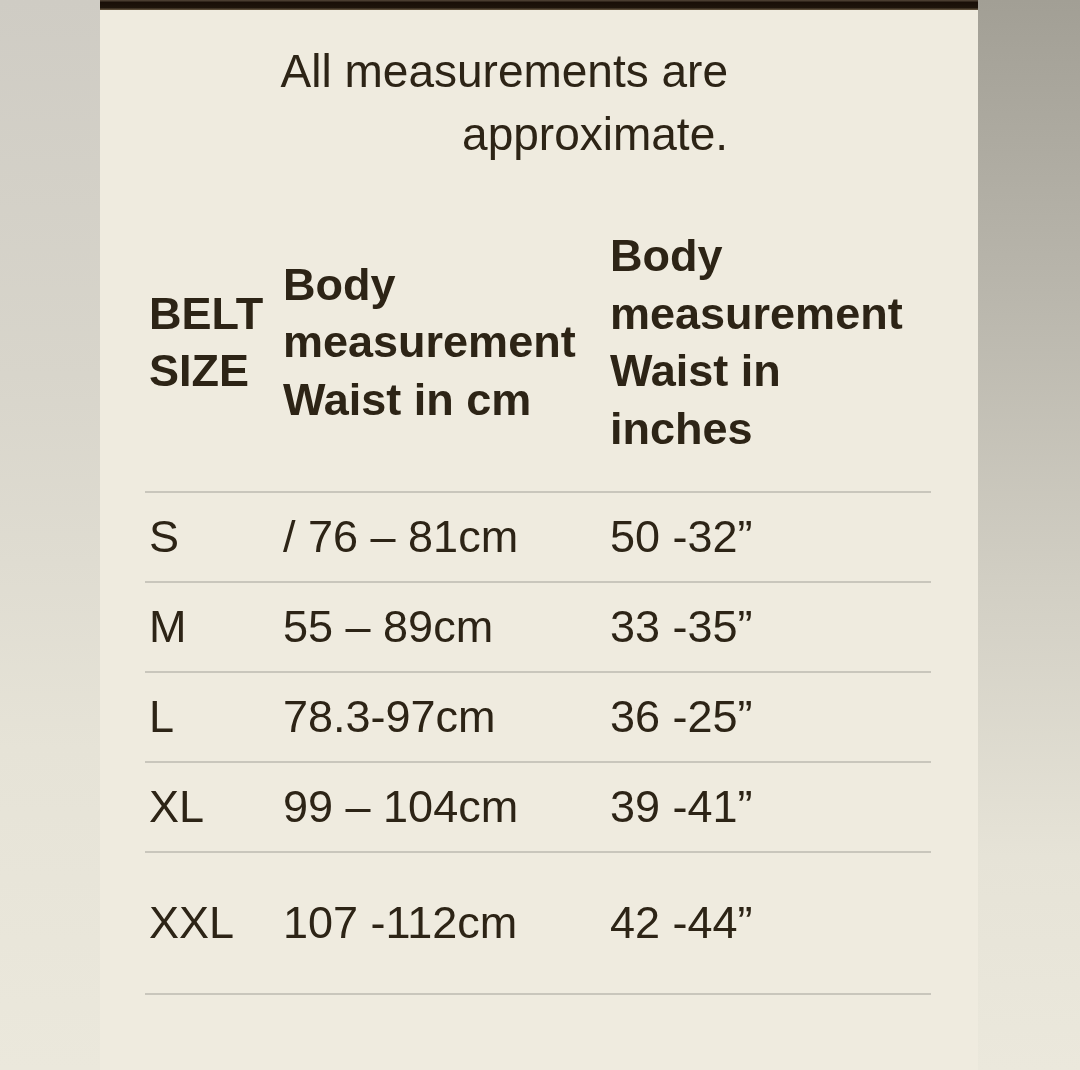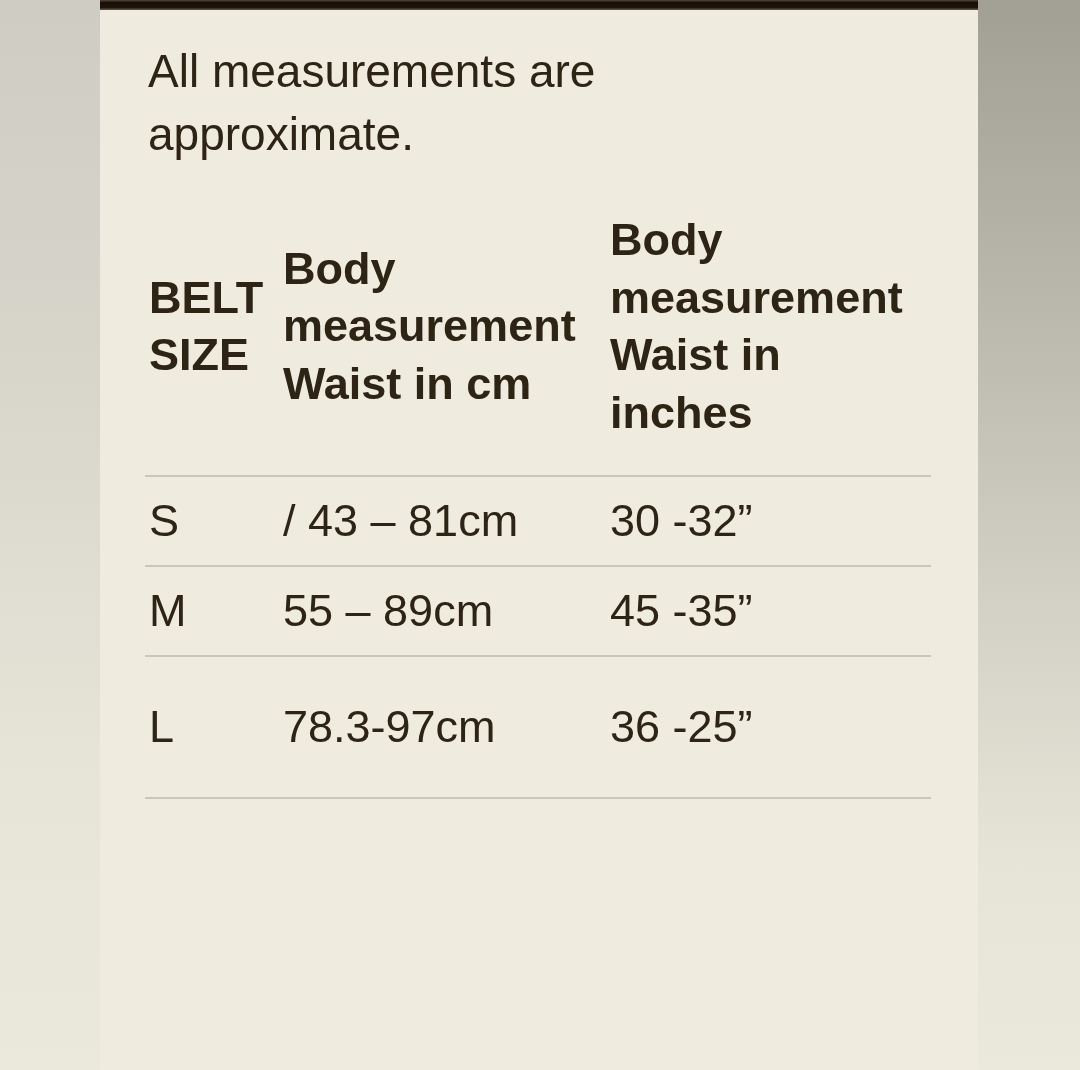--- a/index.html
+++ b/index.html
@@ -27,24 +27,25 @@
     width: 878px; height: 1070px;
     background: #efebdf;
   }
 
   .top-bar {
     height: 10px;
     background: linear-gradient(to bottom, #55483a 0%, #190f08 25%, #1d140b 75%, #6b5b45 100%);
   }
 
   .note {
-    margin: 30px 48px 0 48px;
+    margin: 30px 48px 16px 48px;
     max-width: 580px;
     font-size: 46px;
     line-height: 1.36;
+    text-align: right;
   }
 
   table.size-chart {
     border-collapse: collapse;
     table-layout: fixed;
     margin-left: 45px;
     width: 786px;
     color: #2d2416;
   }
   col.c-size   { width: 138px; }
@@ -104,28 +105,38 @@
 Waist in cm</th>
         <th>Body
 measurement
 Waist in
 inches</th>
       </tr>
     </thead>
     <tbody id="size-rows">
         <tr>
           <td>S</td>
-          <td>/ 43 – 81cm</td>
-          <td>30 -32”</td>
+          <td>/ 76 – 81cm</td>
+          <td>50 -32”</td>
         </tr>
         <tr>
           <td>M</td>
           <td>55 – 89cm</td>
-          <td>45 -35”</td>
+          <td>33 -35”</td>
         </tr>
         <tr>
           <td>L</td>
           <td>78.3-97cm</td>
           <td>36 -25”</td>
         </tr>
+        <tr>
+          <td>XL</td>
+          <td>99 – 104cm</td>
+          <td>39 -41”</td>
+        </tr>
+        <tr>
+          <td>XXL</td>
+          <td>107 -112cm</td>
+          <td>42 -44”</td>
+        </tr>
       </tbody>
   </table>
 </div>
 
 </body></html>

